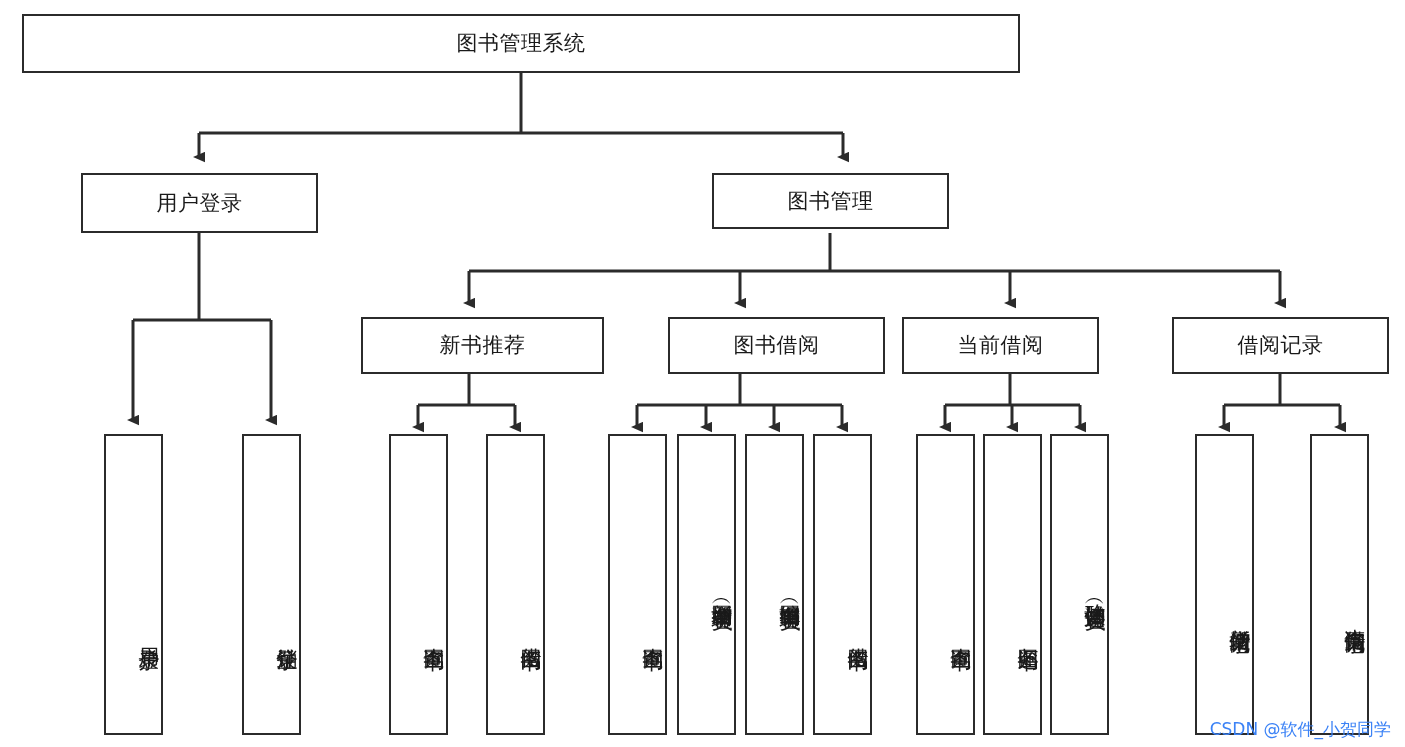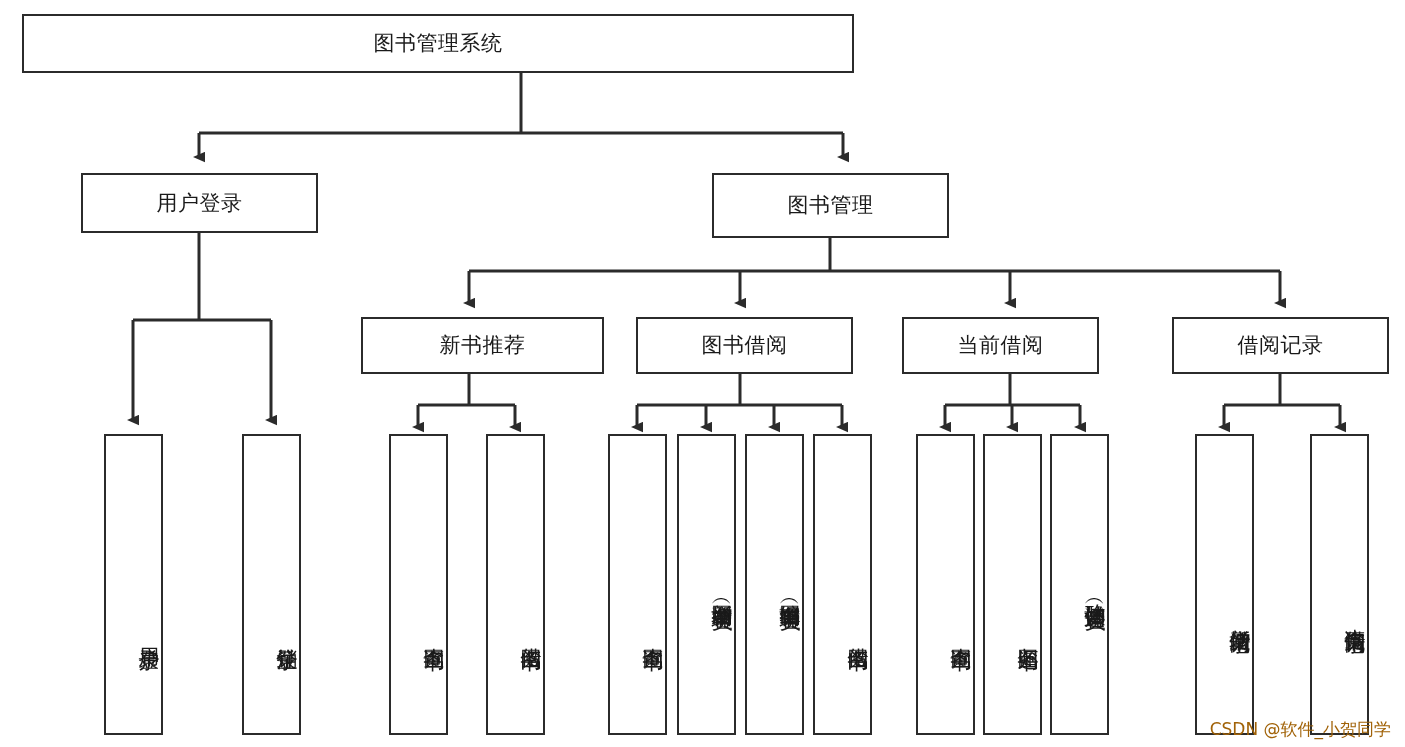--- a/index.html
+++ b/index.html
@@ -53,21 +53,21 @@
   .node.vert.pad-mid   { padding-top: 60px; }
   .node.vert.pad-tiny  { padding-top: 14px; }
   .node-label {
     display: block;
   }
   #watermark {
     position: absolute;
     right: 14px;
     bottom: 6px;
     font-size: 17px;
-    color: #a16207;
+    color: #3b82f6;
     white-space: nowrap;
     pointer-events: none;
   }
 </style>
 </head>
 <body>
 
 <div id="canvas">
 
   <svg id="wires" viewBox="0 0 1405 747" xmlns="http://www.w3.org/2000/svg">
@@ -113,35 +113,35 @@
       <path d="M 1012 405 L 1012 427" marker-end="url(#arrow)"></path>
       <path d="M 1080 405 L 1080 427" marker-end="url(#arrow)"></path>
 
       <path d="M 1280 374 L 1280 405"></path>
       <path d="M 1224 405 L 1340 405"></path>
       <path d="M 1224 405 L 1224 427" marker-end="url(#arrow)"></path>
       <path d="M 1340 405 L 1340 427" marker-end="url(#arrow)"></path>
     </g>
   </svg>
 
-  <div class="node horiz" style="left:22px; top:14px; width:832px; height:59px;">
+  <div class="node horiz" style="left:22px; top:14px; width:998px; height:59px;">
     <span class="node-label">图书管理系统</span>
   </div>
 
   <div class="node horiz" style="left:81px; top:173px; width:237px; height:60px;">
     <span class="node-label">用户登录</span>
   </div>
-  <div class="node horiz" style="left:712px; top:173px; width:237px; height:65px;">
+  <div class="node horiz" style="left:712px; top:173px; width:237px; height:56px;">
     <span class="node-label">图书管理</span>
   </div>
 
   <div class="node horiz" style="left:361px; top:317px; width:243px; height:57px;">
     <span class="node-label">新书推荐</span>
   </div>
-  <div class="node horiz" style="left:636px; top:317px; width:217px; height:57px;">
+  <div class="node horiz" style="left:668px; top:317px; width:217px; height:57px;">
     <span class="node-label">图书借阅</span>
   </div>
   <div class="node horiz" style="left:902px; top:317px; width:197px; height:57px;">
     <span class="node-label">当前借阅</span>
   </div>
   <div class="node horiz" style="left:1172px; top:317px; width:217px; height:57px;">
     <span class="node-label">借阅记录</span>
   </div>
 
   <div class="node vert pad-small" style="left:104px; top:434px; width:59px; height:301px;">

